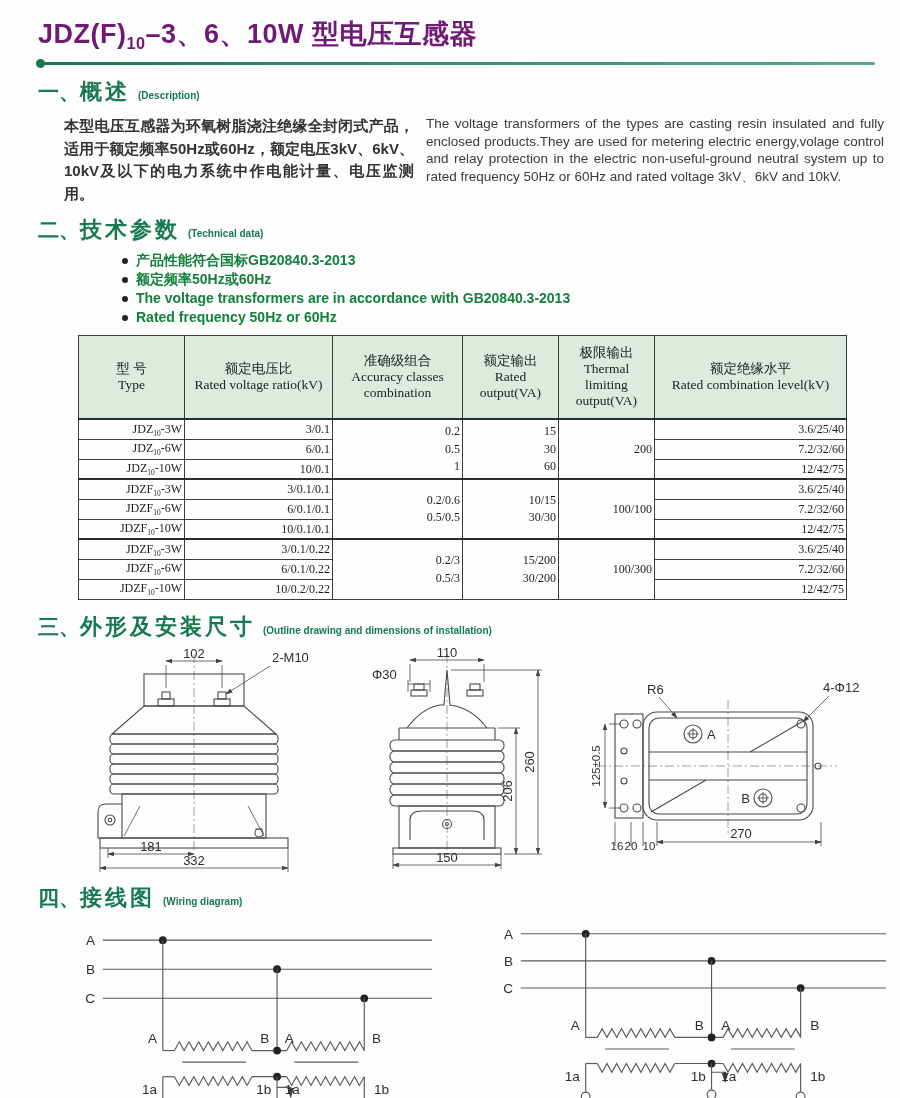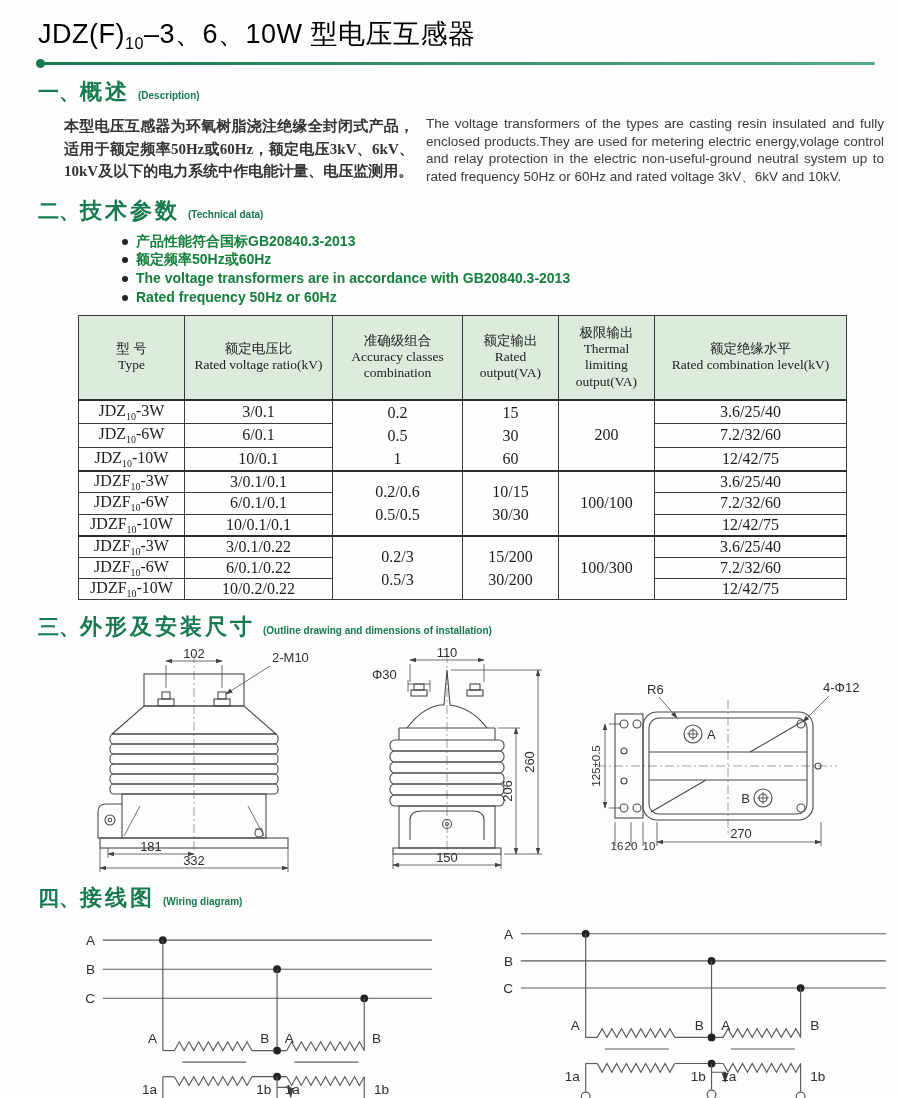--- a/index.html
+++ b/index.html
@@ -3,51 +3,51 @@
 <meta charset="utf-8">
 <style>
   * { margin:0; padding:0; box-sizing:border-box; }
   body { background:#e8e8e8; font-family:"Liberation Sans", sans-serif; }
   .page {
     width:900px; height:1098px; margin:0 auto; background:#fcfdfc;
     position:relative; overflow:hidden; color:#333;
   }
   
   .hdr { padding:16px 30px 0 38px; }
-  .title { color:#000000; font-size:27px; font-weight:normal; letter-spacing:0.5px; }
+  .title { color:#701a75; font-size:27px; font-weight:bold; letter-spacing:0.5px; }
   .title sub, .subtitle sub { font-size:0.6em; }
   .subtitle { color:#3c3c3c; font-size:15px; margin-top:3px; letter-spacing:0.5px; }
   .divider { margin-top:9px; width:837px; height:3px; border-radius:2px;
     background:linear-gradient(to right,#177a4f,#5aa886); position:relative; }
   .divider .dot { position:absolute; left:-2px; top:-3px; width:9px; height:9px;
     border-radius:50%; background:#177a4f; }
   
   .sec-head { padding:0 0 0 38px; color:#177a4f; display:flex; align-items:baseline; }
   .sec-num { font-size:21px; font-weight:bold; }
   .sec-cn  { font-size:22px; font-weight:bold; letter-spacing:3px; }
   .sec-en  { font-size:10px; margin-left:8px; font-weight:bold; }
   
   .desc-body { display:flex; gap:12px; padding:8px 16px 0 64px; }
   .desc-cn { width:350px; font-size:15px; font-weight:600; color:#333;
-    text-align:justify; line-height:1.5;font-family:Liberation Serif, serif; }
+    text-align:justify; line-height:1.5; }
   .desc-en { flex:1; font-size:13.5px; color:#3b3b3b; text-align:justify; line-height:1.3; }
   
   .bullets { margin:6px 0 8px 122px; list-style:none; }
   .bullets li { font-size:14px; color:#15803d; font-weight:600; line-height:1.35;
     position:relative; padding-left:14px; }
   .bullets li::before { content:""; position:absolute; left:0; top:7px;
     width:6px; height:6px; border-radius:50%; background:#222; }
   .bullets li.en { font-weight:600; }
   
   .spec-table { border-collapse:collapse; margin:6px 0 0 78px;
     font-family:"Liberation Serif", serif; table-layout:fixed; }
   .spec-table th, .spec-table td { border:1px solid #3a3a3a; text-align:center; vertical-align:middle; }
   .spec-table thead th { background:#dcebdd; font-weight:normal; font-size:13.5px;
     line-height:1.2; padding:6px 2px; height:84px; color:#222; }
-  .spec-table tbody td { font-size:16px; height:20px; padding:0 2px; background:#fdfefd; color:#1c1c1c; }
+  .spec-table tbody td { font-size:12px; height:20px; padding:0 2px; background:#fdfefd; color:#1c1c1c;text-align:right; }
   .spec-table .c1{width:106px} .spec-table .c2{width:148px} .spec-table .c3{width:130px}
   .spec-table .c4{width:96px} .spec-table .c5{width:96px} .spec-table .c6{width:192px}
   .spec-table tr.gstart td { border-top:2px solid #2c2c2c; }
   .spec-table td sub { font-size:0.62em; }
   .stack div { line-height:1.45; }
   
   .drawings { display:flex; align-items:flex-start; gap:20px; padding:6px 0 0 58px; }
   .drawings svg { display:block; }
   .dwg3 { margin-top:28px; }
   .ln  { stroke:#4a4a4a; stroke-width:1.1; fill:none; }

